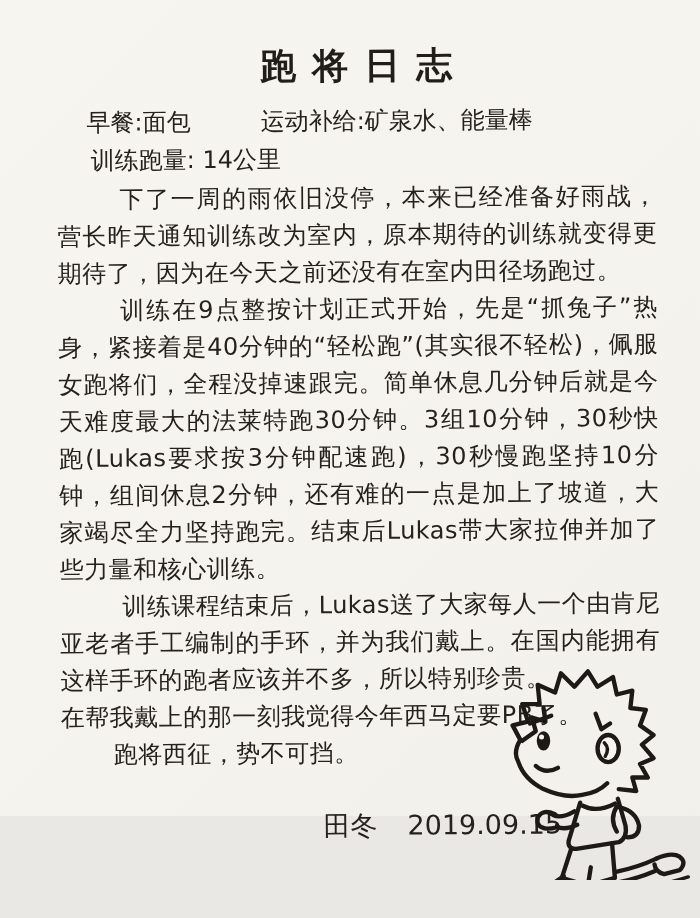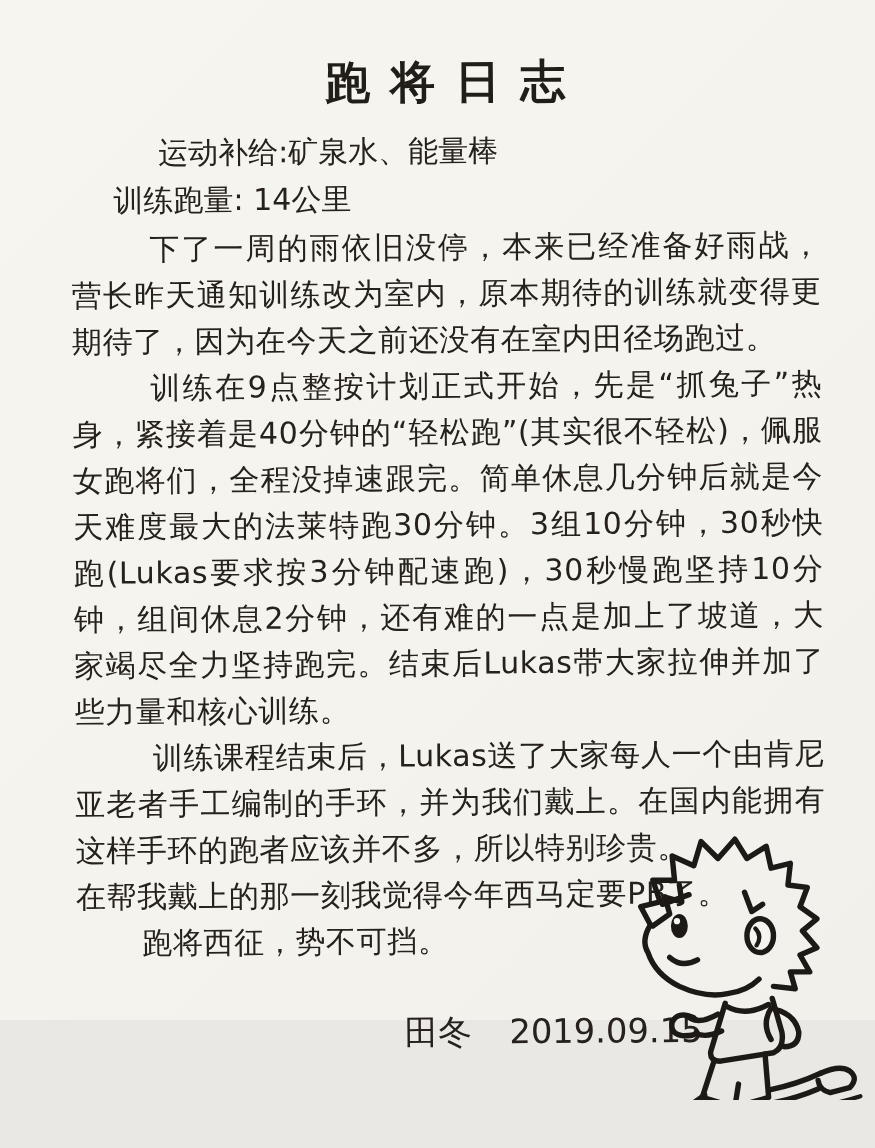--- a/index.html
+++ b/index.html
@@ -74,20 +74,21 @@
 </style>
 </head>
 <body>
 
 <div class="paper">
   <div class="tilt">
 
     <h1 class="title">跑将日志</h1>
 
     <div class="header-row">
+      <span class="breakfast">早餐:面包</span>
       <span class="supplies">运动补给:矿泉水、能量棒</span>
     </div>
 
     <div class="mileage">训练跑量: 14公里</div>
 
     <article class="body-text">
       <p class="indent">下了一周的雨依旧没停，本来已经准备好雨战，营长昨天通知训练改为室内，原本期待的训练就变得更期待了，因为在今天之前还没有在室内田径场跑过。</p>
       <p class="indent">训练在9点整按计划正式开始，先是“抓兔子”热身，紧接着是40分钟的“轻松跑”(其实很不轻松)，佩服女跑将们，全程没掉速跟完。简单休息几分钟后就是今天难度最大的法莱特跑30分钟。3组10分钟，30秒快跑(Lukas要求按3分钟配速跑)，30秒慢跑坚持10分钟，组间休息2分钟，还有难的一点是加上了坡道，大家竭尽全力坚持跑完。结束后Lukas带大家拉伸并加了些力量和核心训练。</p>
       <p class="indent">训练课程结束后，Lukas送了大家每人一个由肯尼亚老者手工编制的手环，并为我们戴上。在国内能拥有这样手环的跑者应该并不多，所以特别珍贵。</p>
       <p class="flush">在帮我戴上的那一刻我觉得今年西马定要PB了。</p>

